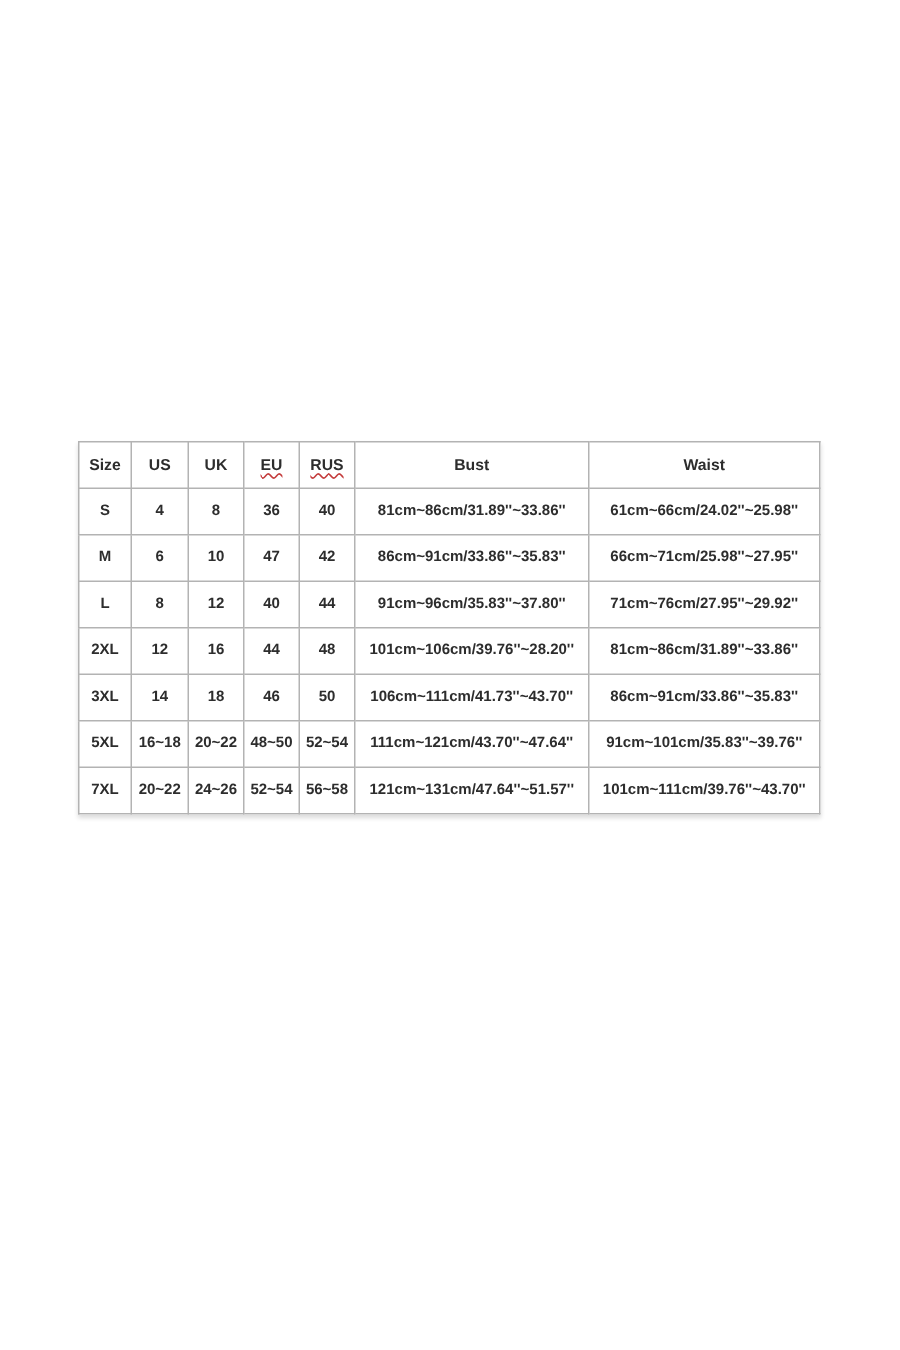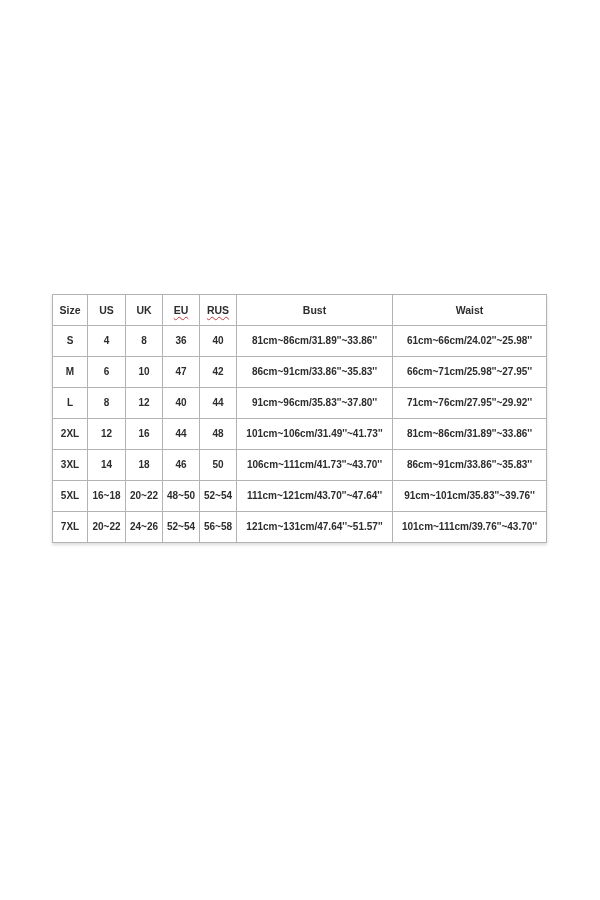--- a/index.html
+++ b/index.html
@@ -102,21 +102,21 @@
         <td>44</td>
         <td>91cm~96cm/35.83''~37.80''</td>
         <td>71cm~76cm/27.95''~29.92''</td>
       </tr>
       <tr>
         <td>2XL</td>
         <td>12</td>
         <td>16</td>
         <td>44</td>
         <td>48</td>
-        <td>101cm~106cm/31.49''~41.73''</td>
+        <td>101cm~106cm/39.76''~28.20''</td>
         <td>81cm~86cm/31.89''~33.86''</td>
       </tr>
       <tr>
         <td>3XL</td>
         <td>14</td>
         <td>18</td>
         <td>46</td>
         <td>50</td>
         <td>106cm~111cm/41.73''~43.70''</td>
         <td>86cm~91cm/33.86''~35.83''</td>

